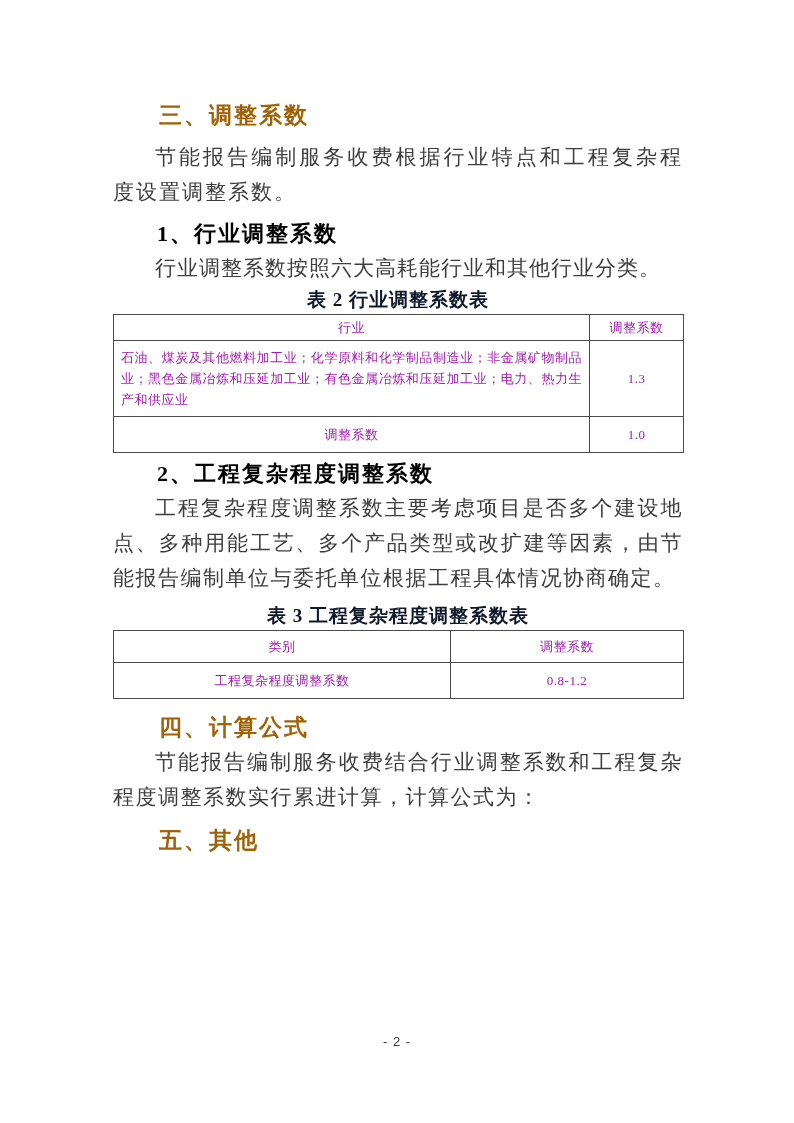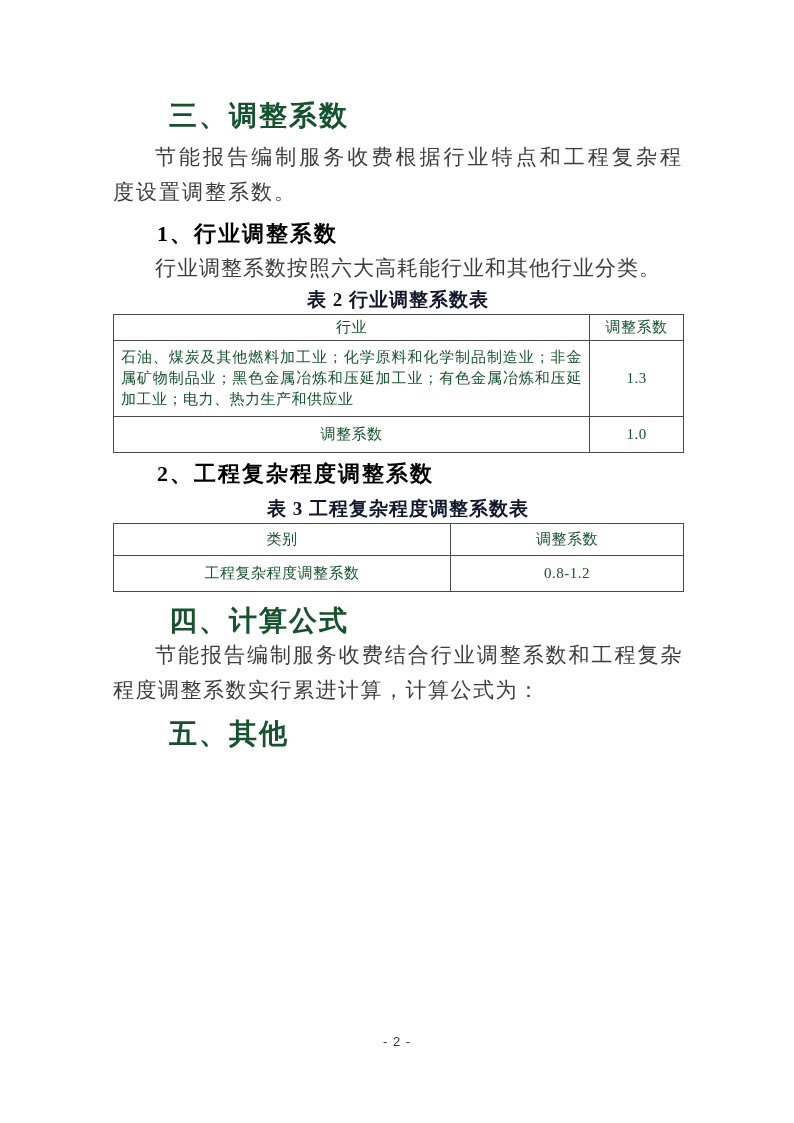--- a/index.html
+++ b/index.html
@@ -14,24 +14,24 @@
     color: #3d3d3d;
   }
   .content {
     position: absolute;
     left: 113px;
     top: 0;
     width: 570px;
     padding-top: 101px;
   }
   .sec-heading {
-    font-size: 28px;
+    font-size: 23px;
     line-height: 30px;
     font-weight: bold;
-    color: #14532d;
+    color: #a16207;
     text-indent: 2em;
     letter-spacing: 2px;
   }
   .sub-heading {
     font-size: 22px;
     line-height: 30px;
     font-weight: bold;
     color: #000000;
     text-indent: 2em;
     letter-spacing: 2px;
@@ -59,24 +59,24 @@
     font-weight: bold;
     color: #0f172a;
     text-align: center;
     letter-spacing: 1px;
   }
   .cap3 { margin-top: 6px; }
   table.tbl {
     width: 570px;
     border-collapse: collapse;
     table-layout: fixed;
-    font-size: 15px;
+    font-size: 13px;
     line-height: 21px;
     letter-spacing: 0.5px;
-    color: #14532d;
+    color: #a21caf;
   }
   table.tbl th, table.tbl td {
     border: 1px solid #4a4a4a;
     text-align: center;
     vertical-align: middle;
     font-weight: normal;
     padding: 2px 4px;
   }
   table.tbl2 col.c1 { width: 476px; }
   table.tbl2 col.c2 { width: 94px; }
@@ -130,20 +130,21 @@
           <td>1.3</td>
         </tr>
         <tr class="r2">
           <td>调整系数</td>
           <td>1.0</td>
         </tr>
       </tbody>
     </table>
 
     <div class="sub-heading h-sub2">2、工程复杂程度调整系数</div>
+    <p class="body-para tight">工程复杂程度调整系数主要考虑项目是否多个建设地点、多种用能工艺、多个产品类型或改扩建等因素，由节能报告编制单位与委托单位根据工程具体情况协商确定。</p>
 
     <div class="tbl-caption cap3">表 3 工程复杂程度调整系数表</div>
     <table class="tbl tbl3">
       <colgroup>
           <col class="c1">
           <col class="c2">
         </colgroup>
       <tbody>
         <tr>
           <th>类别</th>

